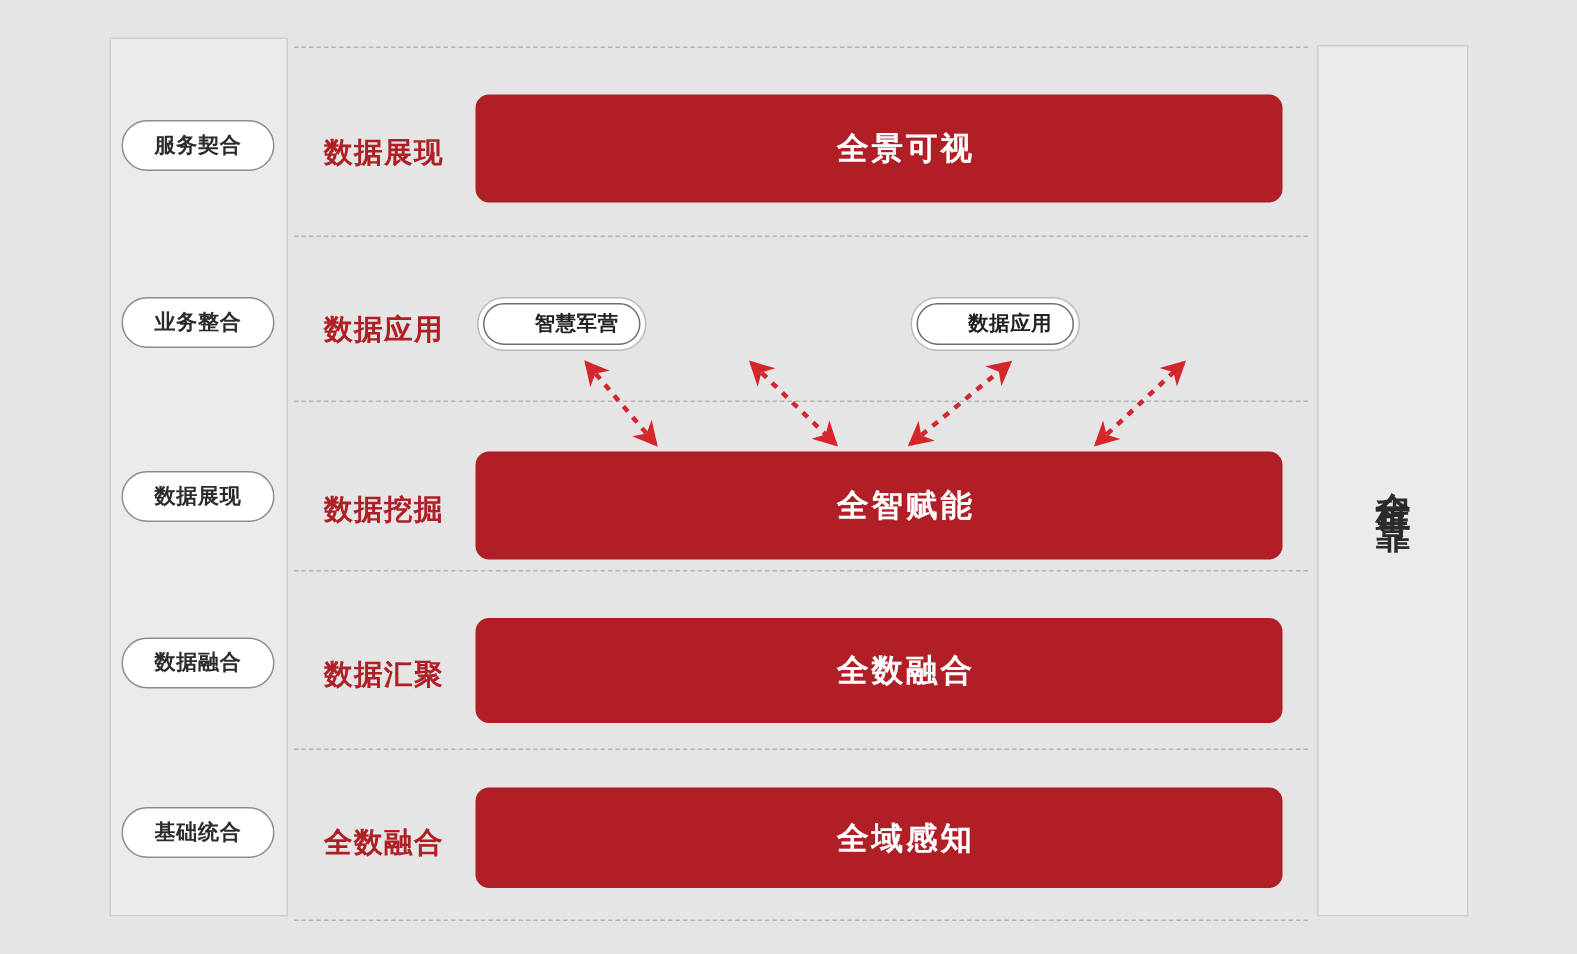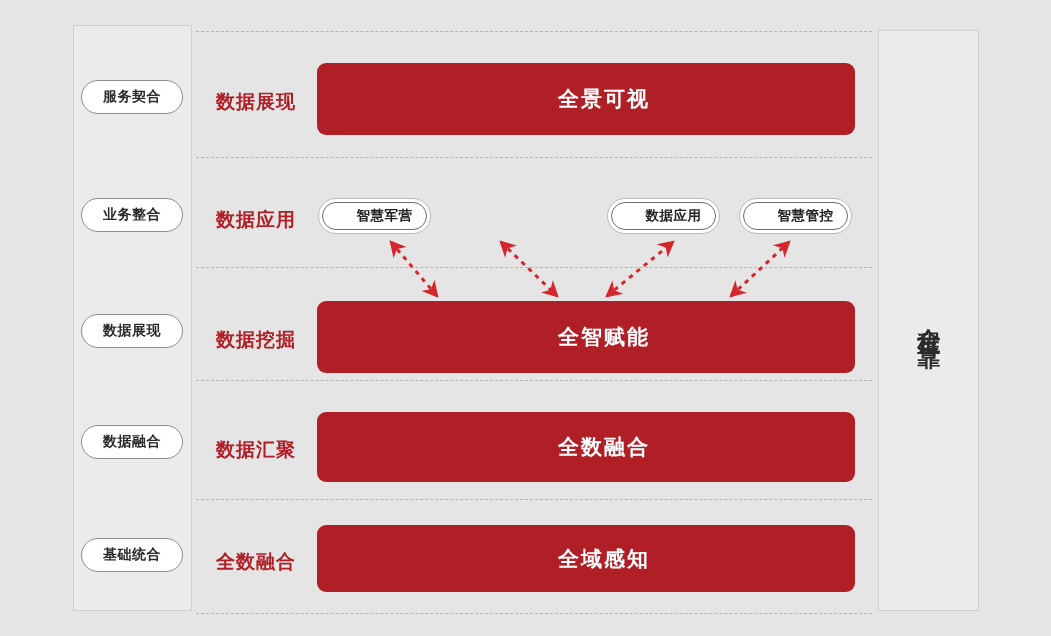--- a/index.html
+++ b/index.html
@@ -191,23 +191,20 @@
   <div class="red-bar" style="top:301px; height:72px">全智赋能</div>
   <div class="red-bar" style="top:412px; height:70px">全数融合</div>
   <div class="red-bar" style="top:525px; height:67px">全域感知</div>
 
   <div class="app-pill" style="left:318px">
     <div class="inner">智慧军营</div>
   </div>
   <div class="app-pill" style="left:607px">
     <div class="inner">数据应用</div>
   </div>
-  <div class="app-pill" style="left:739px">
-    <div class="inner">智慧管控</div>
-  </div>
 
   <svg class="arrows" viewBox="0 0 1051 636">
     <defs>
       <marker id="ah" viewBox="0 0 12 12" refX="9.5" refY="6" markerWidth="6.2" markerHeight="6.2" orient="auto-start-reverse" markerUnits="strokeWidth">
         <path d="M 0.5 0.5 L 11 6 L 0.5 11.5 L 3.6 6 Z" fill="#d4262c"></path>
       </marker>
     </defs>
     <g stroke="#d4262c" stroke-width="3" stroke-dasharray="4.5 5" stroke-linecap="butt" fill="none" marker-start="url(#ah)" marker-end="url(#ah)">
 
       <line x1="391" y1="242" x2="437" y2="296"></line>

